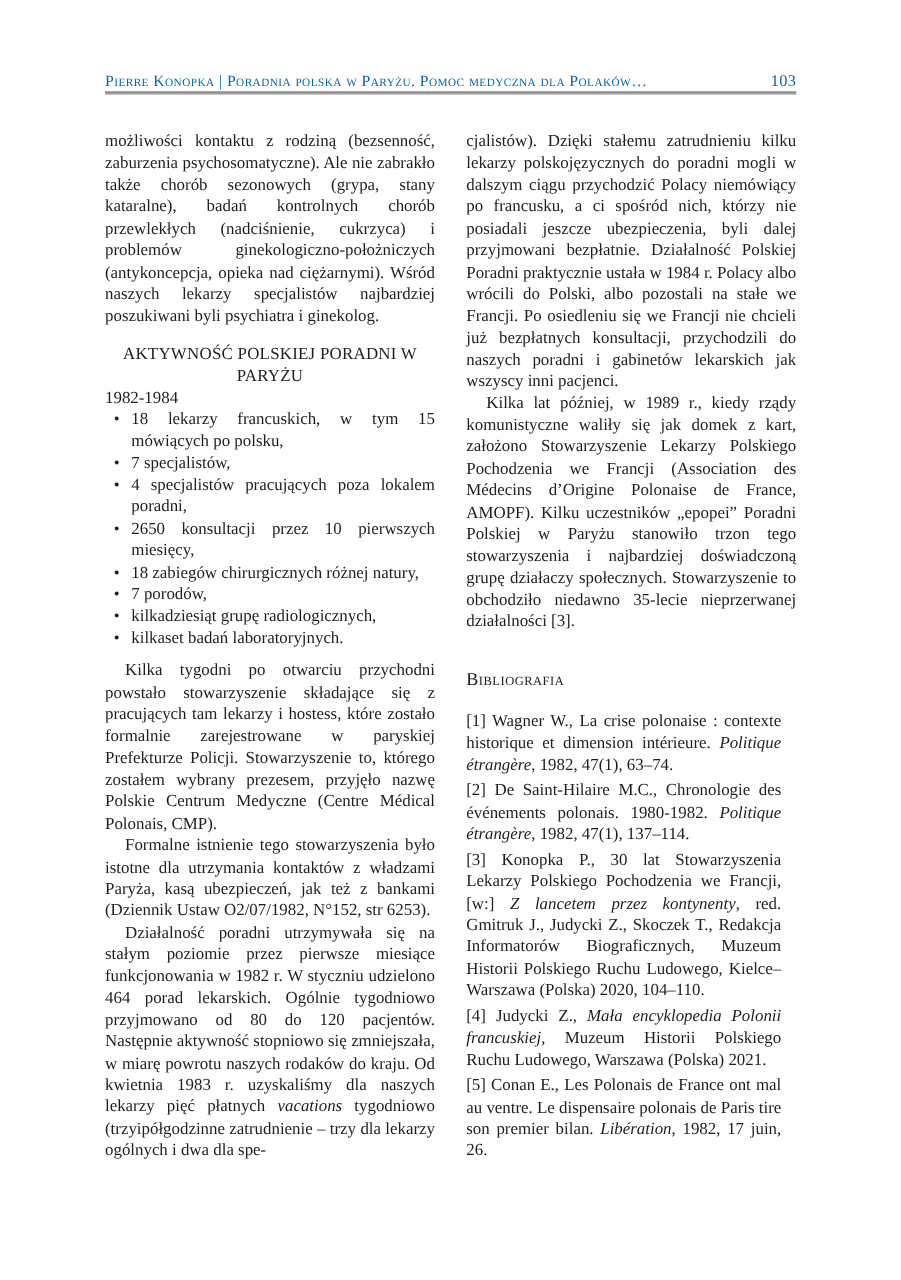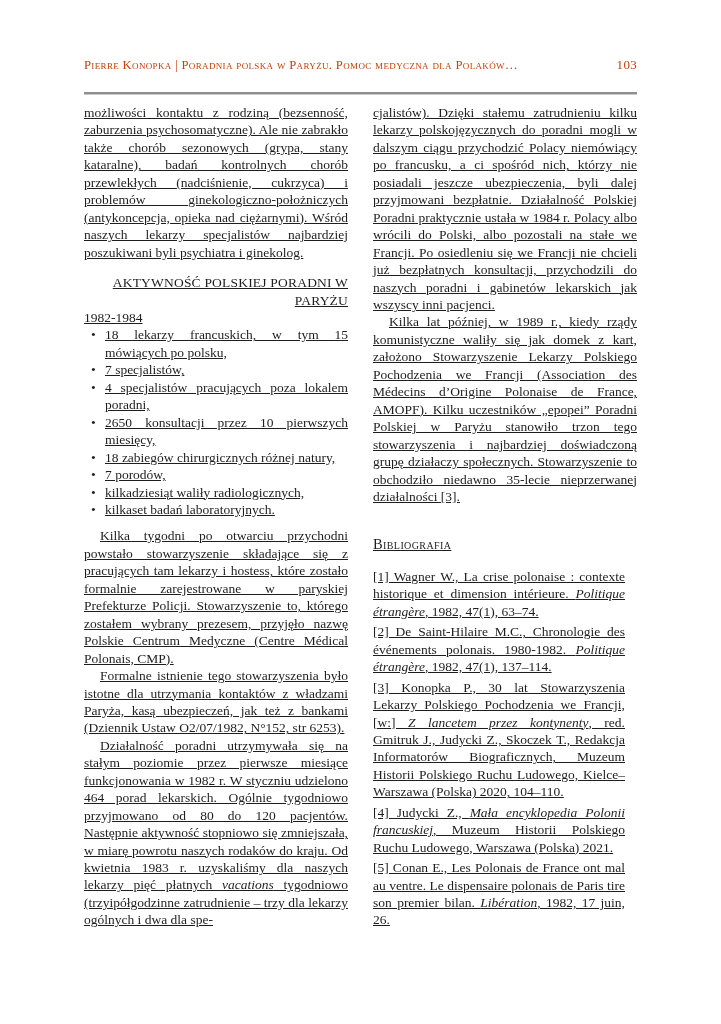--- a/index.html
+++ b/index.html
@@ -26,22 +26,22 @@
     position: absolute;
     left: 84px;
     top: 57px;
     width: 553px;
   }
   .header-row {
     display: flex;
     justify-content: space-between;
     align-items: baseline;
     font-size: 12.6px;
-    color: #c2410c;
-    padding-bottom: 19px;
+    color: #0369a1;
+    padding-bottom: 0;
   }
   .running-title {
     font-variant: small-caps;
     letter-spacing: 0.35px;
   }
   .page-number {
     font-size: 13px;
     letter-spacing: 0.3px;
   }
   .header-rule {
@@ -57,30 +57,29 @@
     width: 553px;
     display: flex;
     gap: 25px;
   }
   .col {
     width: 264px;
     font-size: 13.5px;
     line-height: 17.45px;
     text-align: justify;
     hyphens: auto;
-    text-decoration: underline;
   }
   .col p { margin: 0; }
   p.indent { text-indent: 16px; }
   .section-heading {
     font-size: 13.5px;
     font-weight: normal;
     letter-spacing: 0.2px;
     margin: 13px 0 0 0;
-    text-align: right;
+    text-align: center;
     hyphens: none;
   }
   .section-subheading {
     text-align: left;
   }
   ul.stats {
     list-style: none;
     margin: 0 0 9px 0;
     padding: 0;
   }
@@ -126,21 +125,21 @@
       <h2 class="section-heading">AKTYWNOŚĆ POLSKIEJ PORADNI W PARYŻU</h2>
       <p class="section-subheading">1982-1984</p>
 
       <ul class="stats">
         <li>18 lekarzy francuskich, w tym 15 mówiących po polsku,</li>
         <li>7 specjalistów,</li>
         <li>4 specjalistów pracujących poza lokalem poradni,</li>
         <li>2650 konsultacji przez 10 pierwszych miesięcy,</li>
         <li>18 zabiegów chirurgicznych różnej natury,</li>
         <li>7 porodów,</li>
-        <li>kilkadziesiąt waliły radiologicznych,</li>
+        <li>kilkadziesiąt grupę radiologicznych,</li>
         <li>kilkaset badań laboratoryjnych.</li>
       </ul>
 
       <p class="indent">Kilka tygodni po otwarciu przychodni powstało stowarzyszenie składające się z pracujących tam lekarzy i hostess, które zostało formalnie zarejestrowane w paryskiej Prefekturze Policji. Stowarzyszenie to, którego zostałem wybrany prezesem, przyjęło nazwę Polskie Centrum Medyczne (Centre Médical Polonais, CMP).</p>
       <p class="indent">Formalne istnienie tego stowarzyszenia było istotne dla utrzymania kontaktów z władzami Paryża, kasą ubezpieczeń, jak też z bankami (Dziennik Ustaw O2/07/1982, N°152, str 6253).</p>
       <p class="indent"><span>Działalność poradni utrzymywała się na stałym poziomie przez pierwsze miesiące funkcjonowania w 1982 r. W styczniu udzielono 464 porad lekarskich. Ogólnie tygodniowo przyjmowano od 80 do 120 pacjentów. Następnie aktywność stopniowo się zmniejszała, w miarę powrotu naszych rodaków do kraju. Od kwietnia 1983 r. uzyskaliśmy dla naszych lekarzy pięć płatnych </span><i>vacations</i><span> tygodniowo (trzyipółgodzinne zatrudnienie – trzy dla lekarzy ogólnych i dwa dla spe-</span></p>
     </section>
 
     <section class="col">
       <p>cjalistów). Dzięki stałemu zatrudnieniu kilku lekarzy polskojęzycznych do poradni mogli w dalszym ciągu przychodzić Polacy niemówiący po francusku, a ci spośród nich, którzy nie posiadali jeszcze ubezpieczenia, byli dalej przyjmowani bezpłatnie. Działalność Polskiej Poradni praktycznie ustała w 1984 r. Polacy albo wrócili do Polski, albo pozostali na stałe we Francji. Po osiedleniu się we Francji nie chcieli już bezpłatnych konsultacji, przychodzili do naszych poradni i gabinetów lekarskich jak wszyscy inni pacjenci.</p>

